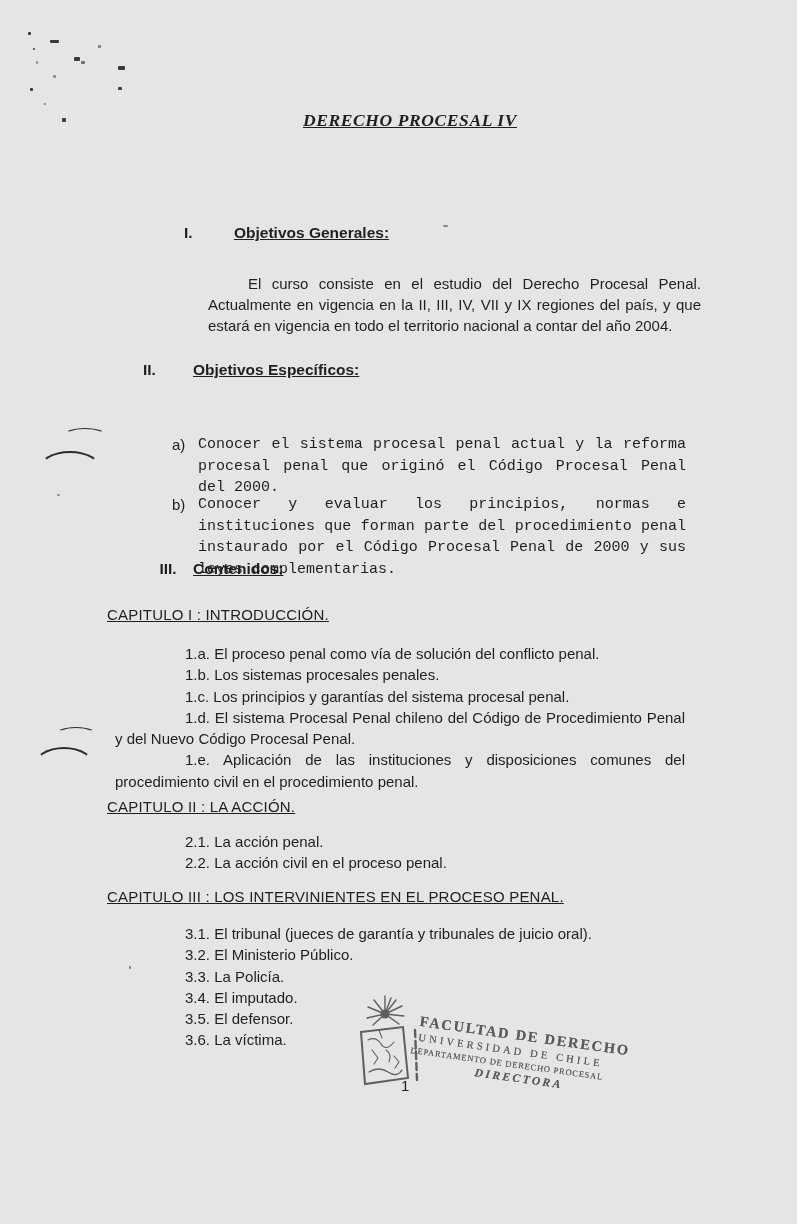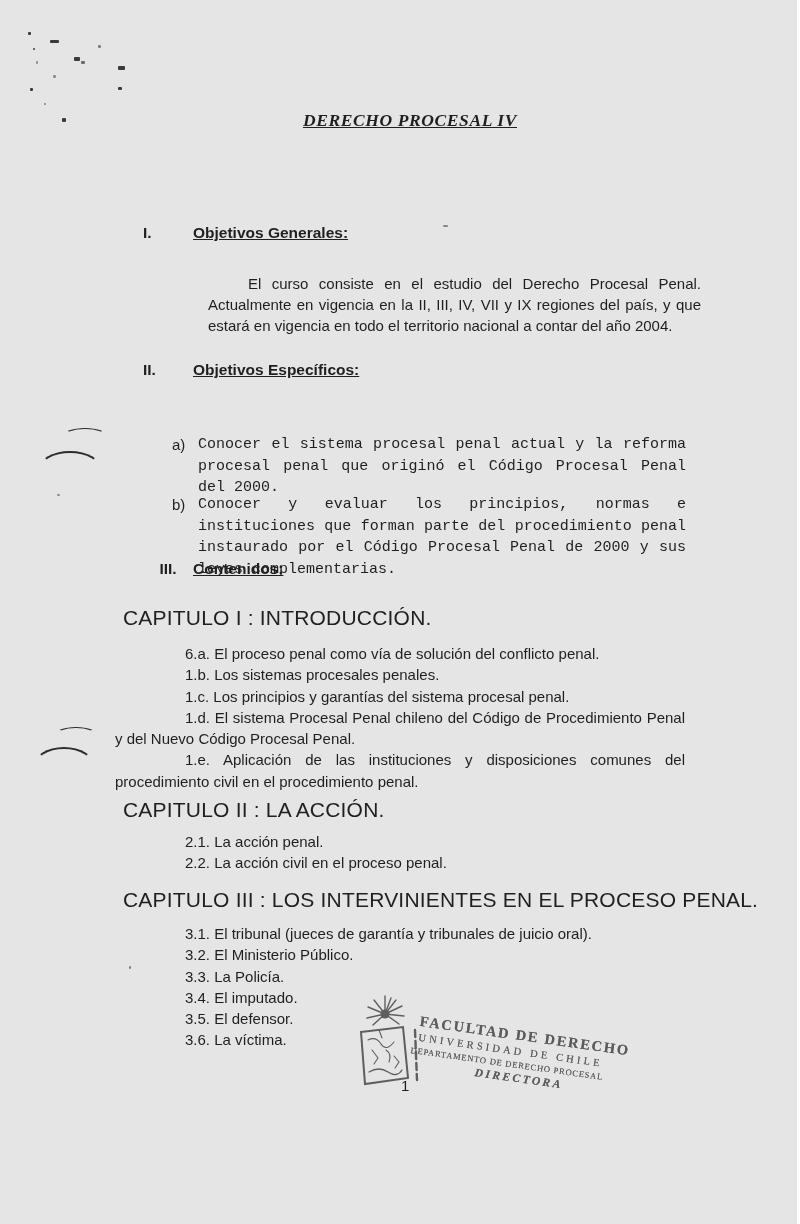--- a/index.html
+++ b/index.html
@@ -10,38 +10,38 @@
   
   .doc-title {
     position:absolute; top:110px; left:20px; width:780px; text-align:center;
     font-family:"Liberation Serif", serif; font-style:italic; font-weight:bold;
     font-size:17.5px; letter-spacing:0.6px; text-decoration:underline; margin:0;
   }
   
   .sec-head { position:absolute; left:143px; font-size:15.5px; font-weight:bold; white-space:nowrap; }
   .sec-head .numeral { display:inline-block; width:50px; }
   .sec-head .htext { text-decoration:underline; }
-  #sec1-head { top:224px; }
+  #sec1-head { top:224px;margin-left:41px; }
   #sec2-head { top:361px; }
   #sec3-head { top:560px;text-align:center; }
   
   .para1 {
     position:absolute; top:257px; left:192px; width:493px; margin:16px;
     font-size:15px; line-height:21px; text-align:justify; text-indent:40px;
   }
   
   .obj-item { position:absolute; left:172px; width:514px; display:flex; }
   .obj-item .marker { flex:0 0 26px; font-size:15px; line-height:21.5px; }
   .obj-item .otext { flex:1; font-size:15px; line-height:21.5px; text-align:justify; margin:0;font-family:Liberation Mono, monospace; }
   #obj-a { top:434px; }
   #obj-b { top:494px; }
   
   .chap-head {
-    position:absolute; left:123px; font-size:21px; font-weight:normal;
-    white-space:nowrap; letter-spacing:0.2px;
+    position:absolute; left:107px; font-size:15px; font-weight:normal;
+    text-decoration:underline; white-space:nowrap; letter-spacing:0.2px;
   }
   #cap1-head { top:606px; }
   #cap2-head { top:798px; }
   #cap3-head { top:888px; }
   
   .chap-items { position:absolute; left:115px; width:570px; }
   .chap-items p { margin:0; font-size:15px; line-height:21.3px; text-indent:70px; text-align:justify; }
   #cap1-items { top:643px; }
   #cap2-items { top:831px; }
   #cap3-items { top:923px; }
@@ -113,21 +113,21 @@
     <span class="marker">b)</span>
     <p class="otext">Conocer y evaluar los principios, normas e instituciones que forman parte del procedimiento penal instaurado por el Código Procesal Penal de 2000 y sus leyes complementarias.</p>
   </div>
 
   <div class="sec-head" id="sec3-head">
     <span class="numeral">III.</span><span class="htext">Contenidos:</span>
   </div>
 
   <div class="chap-head" id="cap1-head">CAPITULO I : INTRODUCCIÓN.</div>
   <div class="chap-items" id="cap1-items">
-    <p>6.a. El proceso penal como vía de solución del conflicto penal.</p>
+    <p>1.a. El proceso penal como vía de solución del conflicto penal.</p>
     <p>1.b. Los sistemas procesales penales.</p>
     <p>1.c. Los principios y garantías del sistema procesal penal.</p>
     <p>1.d. El sistema Procesal Penal chileno del Código de Procedimiento Penal y del Nuevo Código Procesal Penal.</p>
     <p>1.e. Aplicación de las instituciones y disposiciones comunes del procedimiento civil en el procedimiento penal.</p>
   </div>
 
   <div class="chap-head" id="cap2-head">CAPITULO II : LA ACCIÓN.</div>
   <div class="chap-items" id="cap2-items">
     <p>2.1. La acción penal.</p>
     <p>2.2. La acción civil en el proceso penal.</p>

